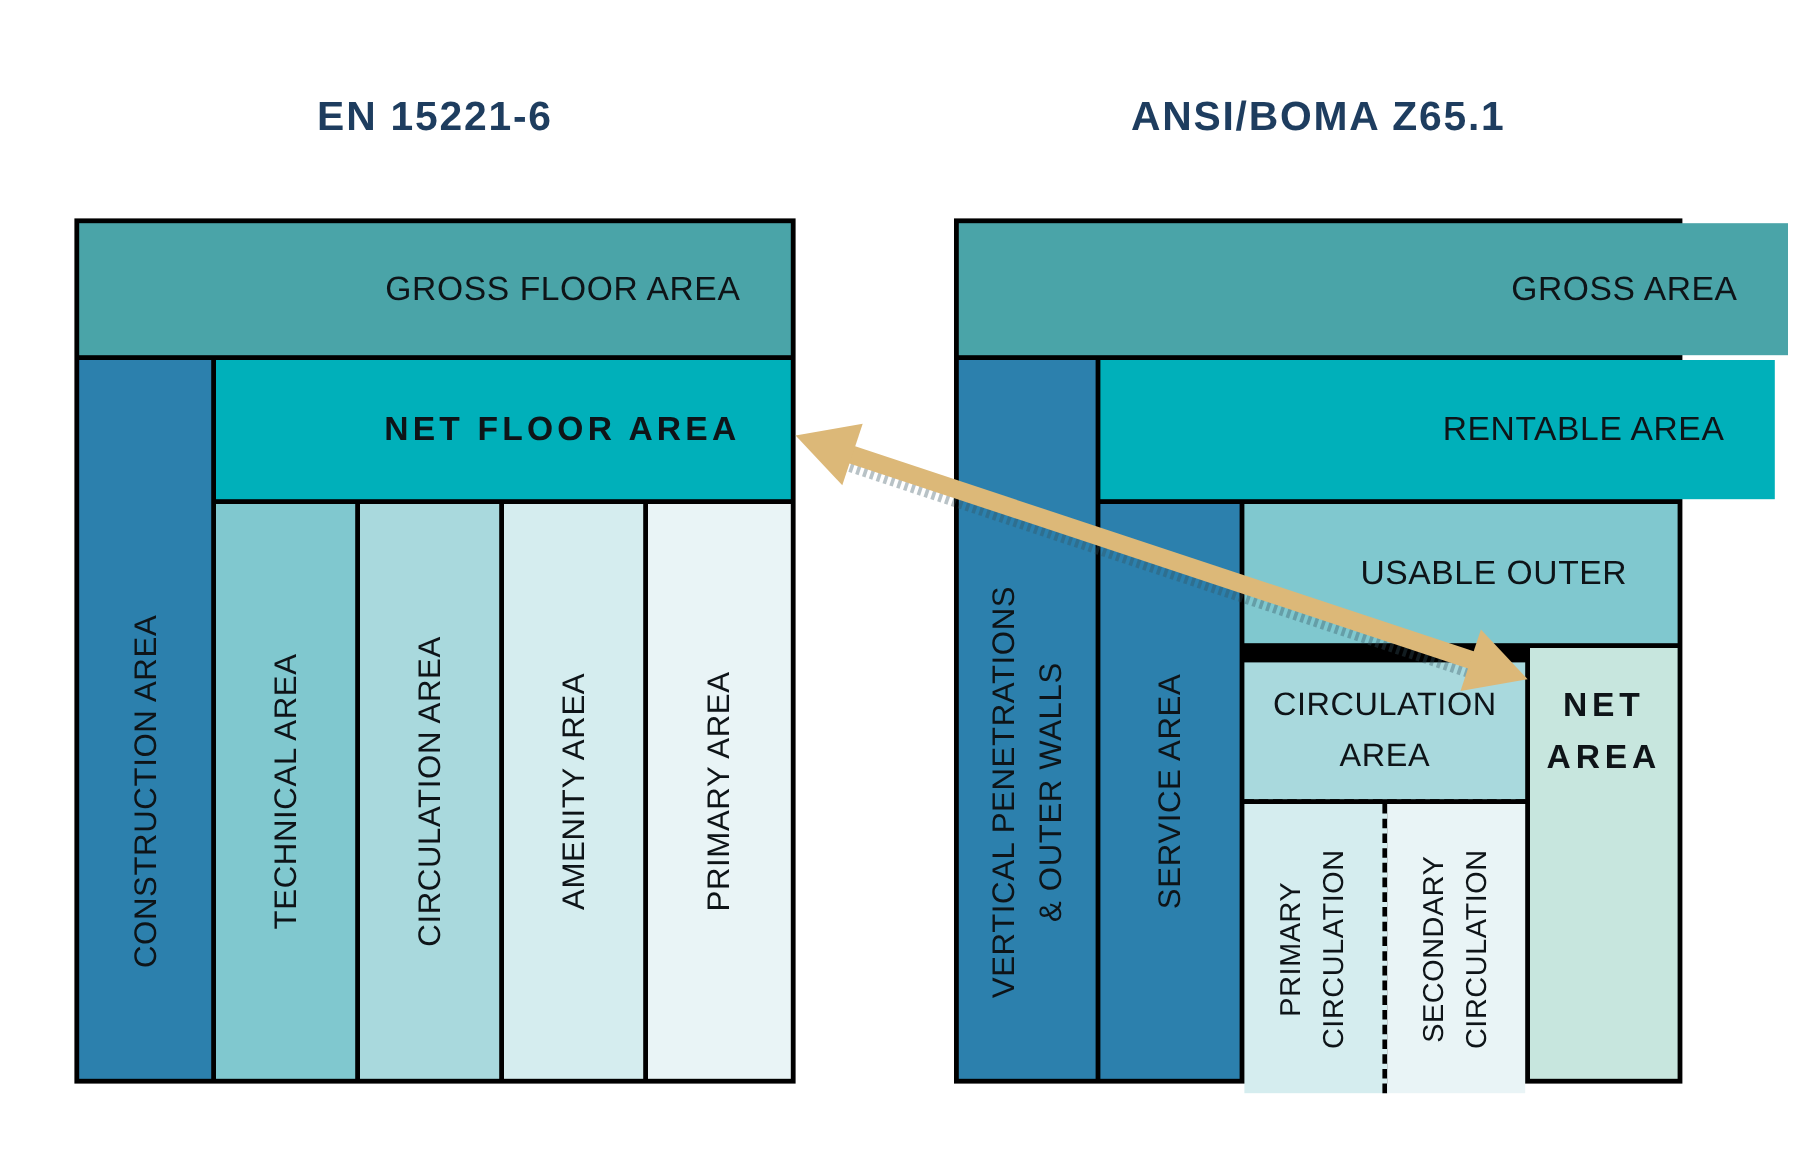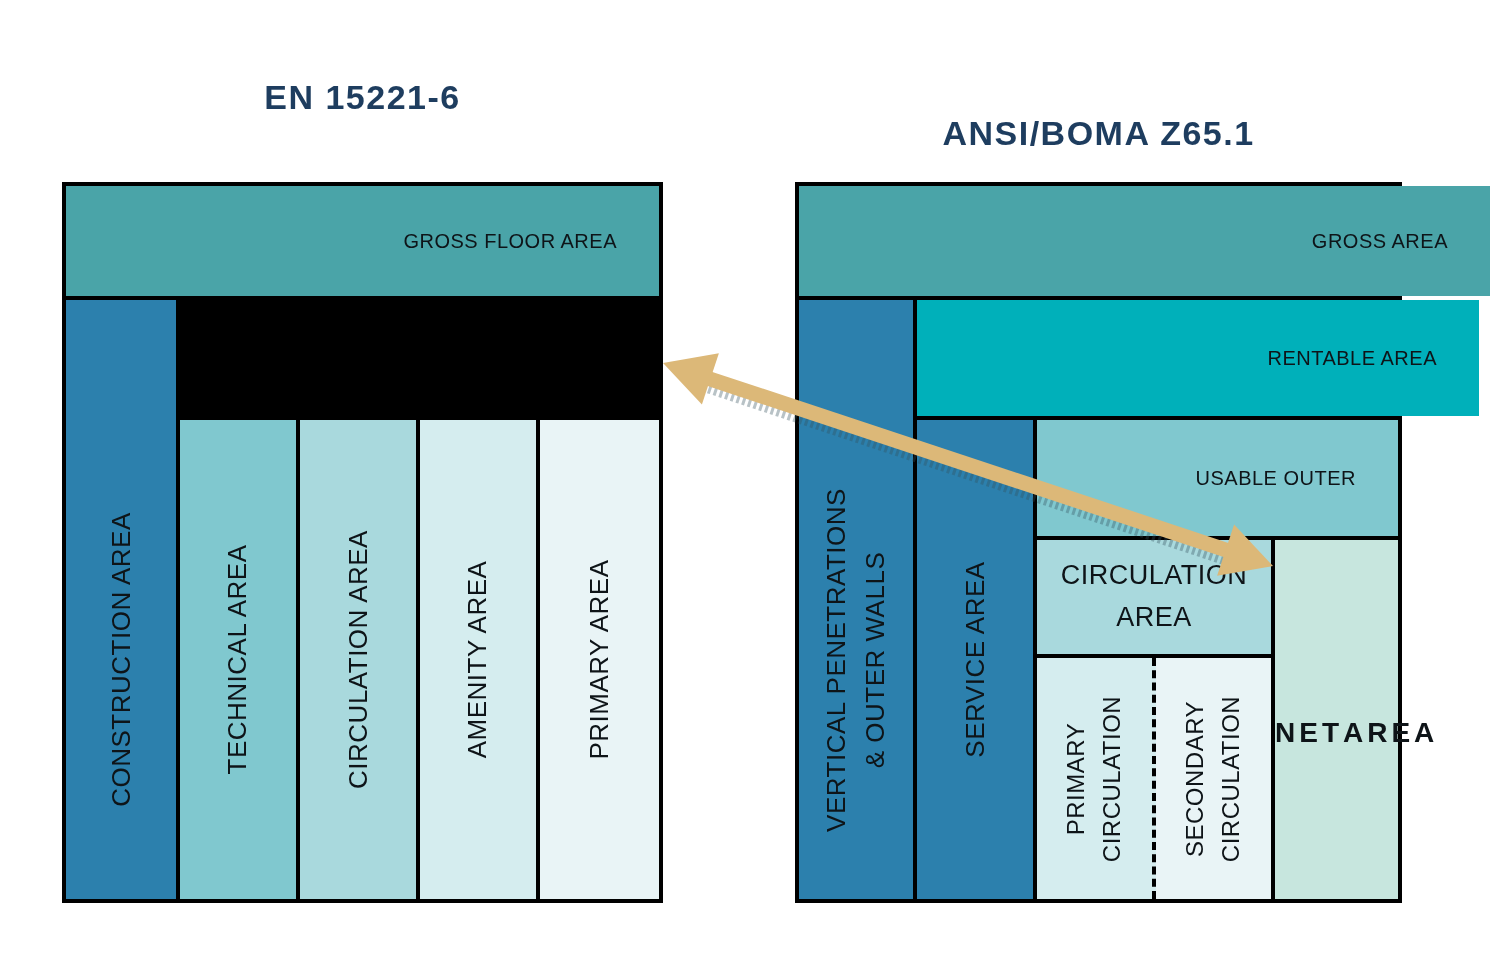--- a/index.html
+++ b/index.html
@@ -3,21 +3,21 @@
 <meta charset="utf-8">
 <style>
   html,body{margin:0;padding:0;background:#fff;}
   #canvas{position:relative;width:1500px;height:966px;background:#ffffff;
           font-family:"Liberation Sans",sans-serif;overflow:hidden;}
 
   .title{position:absolute;top:74px;height:46px;display:flex;align-items:center;
          justify-content:center;font-size:34px;font-weight:700;color:#1e3d5f;
          letter-spacing:1.5px;}
   #title-left{left:62px;width:601px;}
-  #title-right{left:795px;width:607px;margin-top:36px;}
+  #title-right{left:795px;width:607px;}
 
   .diagram{position:absolute;top:182px;background:#000;}
   #diagram-left{left:62px;width:601px;height:721px;}
   #diagram-right{left:795px;width:607px;height:721px;}
 
   .box{position:absolute;}
 
   
   .l-gross{left:4px;top:4px;width:593px;height:110px;background:#4aa4a8;}
   .l-construction{left:4px;top:118px;width:110px;height:599px;background:#2c80ad;}
@@ -27,46 +27,46 @@
   .l-circulation{left:238px;width:116px;background:#a9d9dd;}
   .l-amenity{left:358px;width:116px;background:#d5edef;}
   .l-primary{left:478px;width:119px;background:#e9f4f6;}
 
   
   .r-gross{left:4px;top:4px;width:691px;height:110px;background:#4aa4a8;}
   .r-vertpen{left:4px;top:118px;width:114px;height:599px;background:#2c80ad;}
   .r-rentable{left:122px;top:118px;width:562px;height:116px;background:#00b0ba;}
   .r-service{left:122px;top:238px;width:116px;height:479px;background:#2c80ad;}
   .r-usable{left:242px;top:238px;width:361px;height:116px;background:#80c8cf;}
-  .r-circ-region{left:242px;top:358px;width:234px;height:359px;}
+  .r-circ-region{left:242px;top:370px;width:234px;height:359px;}
   .r-circ-label{height:114px;background:#a9d9dd;}
   .r-circ-sub{height:241px;border-top:4px dashed #000;display:flex;}
   .r-circ-primary{width:115px;background:#d5edef;border-right:4px dashed #000;position:relative;}
   .r-circ-secondary{flex:1;background:#e9f4f6;position:relative;}
   .r-net{left:480px;top:358px;width:123px;height:359px;background:#c7e6de;}
 
   
   .hlabel{display:flex;align-items:center;justify-content:flex-end;
           padding-right:42px;box-sizing:border-box;height:100%;
-          font-size:20px;color:#0e1418;letter-spacing:0.5px;}
+          font-size:28px;color:#0e1418;letter-spacing:0.5px;}
   .strong{font-weight:600;letter-spacing:3.5px;}
 
   .vwrap{position:absolute;left:0;right:0;top:0;bottom:0;display:flex;
          align-items:center;justify-content:center;}
   .vwrap.offset{top:120px;}
   .vtext{transform:rotate(-90deg);font-size:26px;color:#0e1418;white-space:nowrap;
          text-align:center;line-height:1.5;letter-spacing:0.5px;}
   .vtext span{display:block;}
   .vtext.small{font-size:24px;}
 
   .center2{height:100%;display:flex;flex-direction:column;align-items:center;
            justify-content:center;font-size:27px;color:#0e1418;line-height:1.55;
            letter-spacing:0.5px;}
   .netlabel{padding-top:26px;box-sizing:border-box;height:100%;display:flex;
-            flex-direction:row;align-items:center;font-size:28px;color:#0e1418;
+            flex-direction:column;align-items:center;font-size:28px;color:#0e1418;
             font-weight:600;letter-spacing:4px;line-height:1.55;}
 
   #arrow-layer{position:absolute;left:0;top:0;width:1500px;height:966px;
                pointer-events:none;}
 </style>
 </head>
 <body>
 
 <div id="canvas">
 
@@ -74,20 +74,23 @@
   <div class="title" id="title-right">ANSI/BOMA Z65.1</div>
 
   <div class="diagram" id="diagram-left">
     <div class="box l-gross">
       <div class="hlabel">GROSS FLOOR AREA</div>
     </div>
     <div class="box l-construction">
       <div class="vwrap offset">
         <div class="vtext">CONSTRUCTION AREA</div>
       </div>
+    </div>
+    <div class="box l-netfloor">
+      <div class="hlabel strong">NET FLOOR AREA</div>
     </div>
     <div class="box l-col l-technical">
       <div class="vwrap">
         <div class="vtext">TECHNICAL AREA</div>
       </div>
     </div>
     <div class="box l-col l-circulation">
       <div class="vwrap">
         <div class="vtext">CIRCULATION AREA</div>
       </div>

